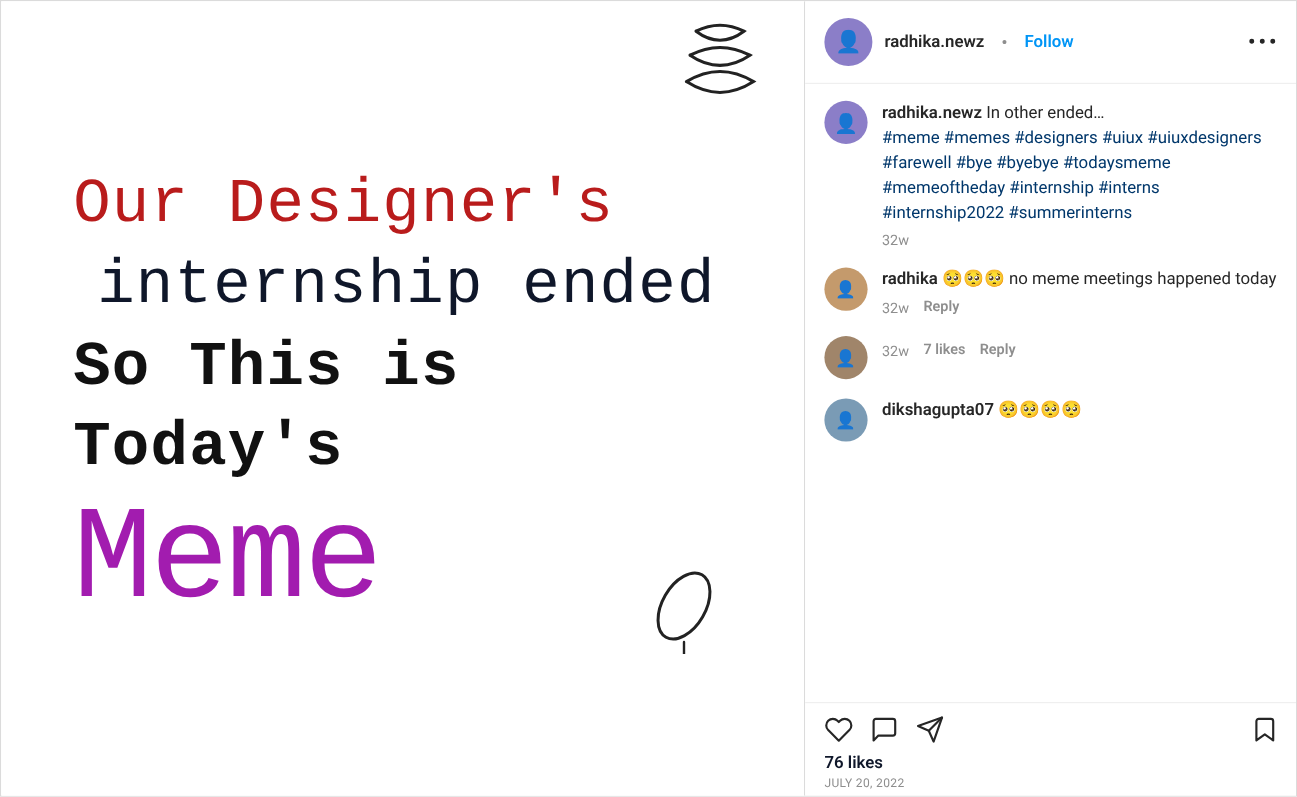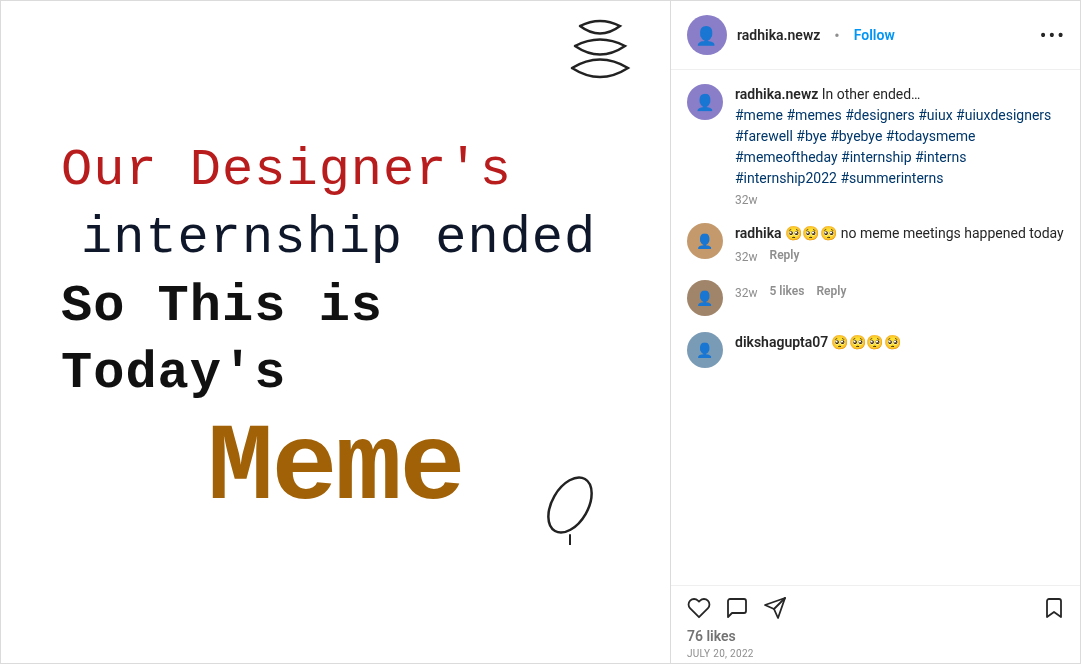--- a/index.html
+++ b/index.html
@@ -68,25 +68,24 @@
       font-size: 52px;
       font-family: 'Courier New', monospace;
       font-weight: 700;
       letter-spacing: 1px;
       line-height: 1.3;
       color: #111;
     }
     .meme-big {
       font-size: 110px;
       font-family: 'Courier New', monospace;
-      font-weight: 700;
-      color: #a16207;
+      font-weight: 400;
+      color: #a21caf;
       letter-spacing: -2px;
       line-height: 1.1;
-      text-align: center;
     }
     .post-image-wrapper {
       position: relative;
       width: 100%;
       height: 100%;
     }
     .sketch-svg-top {
       position: absolute;
       top: 10px;
       right: 20px;
@@ -239,21 +238,21 @@
     .action-icon {
       cursor: pointer;
       display: flex;
       align-items: center;
       justify-content: center;
     }
     .action-spacer { flex: 1; }
     .likes-count {
       font-weight: 600;
       font-size: 14px;
-      color: #737373;
+      color: #0f172a;
       margin-bottom: 4px;
     }
     .post-date {
       font-size: 10px;
       color: #8e8e8e;
       text-transform: uppercase;
       letter-spacing: 0.3px;
     }
     .comment-section-divider {
       height: 6px;
@@ -341,21 +340,21 @@
         </div>
       </div>
 
       <div class="caption-row">
         <div class="comment-avatar vanshika">
           <span style="color:#fff;font-size:14px;">👤</span>
         </div>
         <div class="comment-body">
           <div class="comment-actions">
             <span class="comment-time">32w</span>
-            <span class="comment-likes-count">5 likes</span>
+            <span class="comment-likes-count">7 likes</span>
             <span class="comment-reply-btn">Reply</span>
           </div>
         </div>
       </div>
 
       <div class="caption-row">
         <div class="comment-avatar diksha">
           <span style="color:#fff;font-size:14px;">👤</span>
         </div>
         <div class="comment-body">

